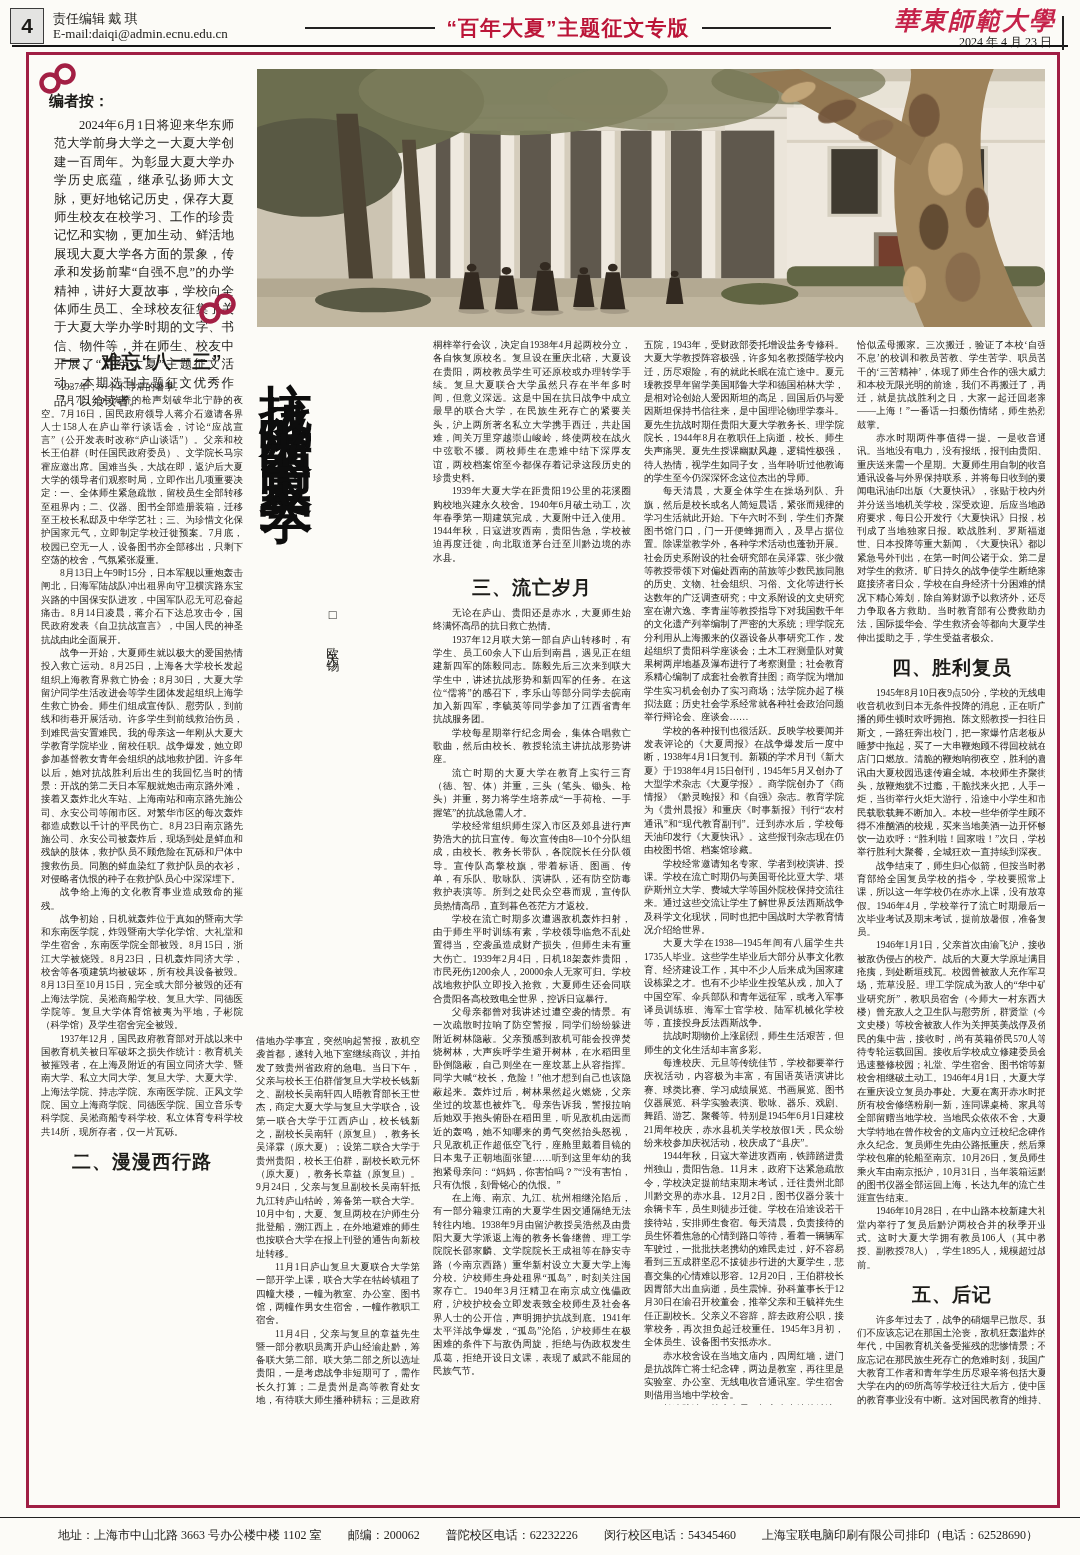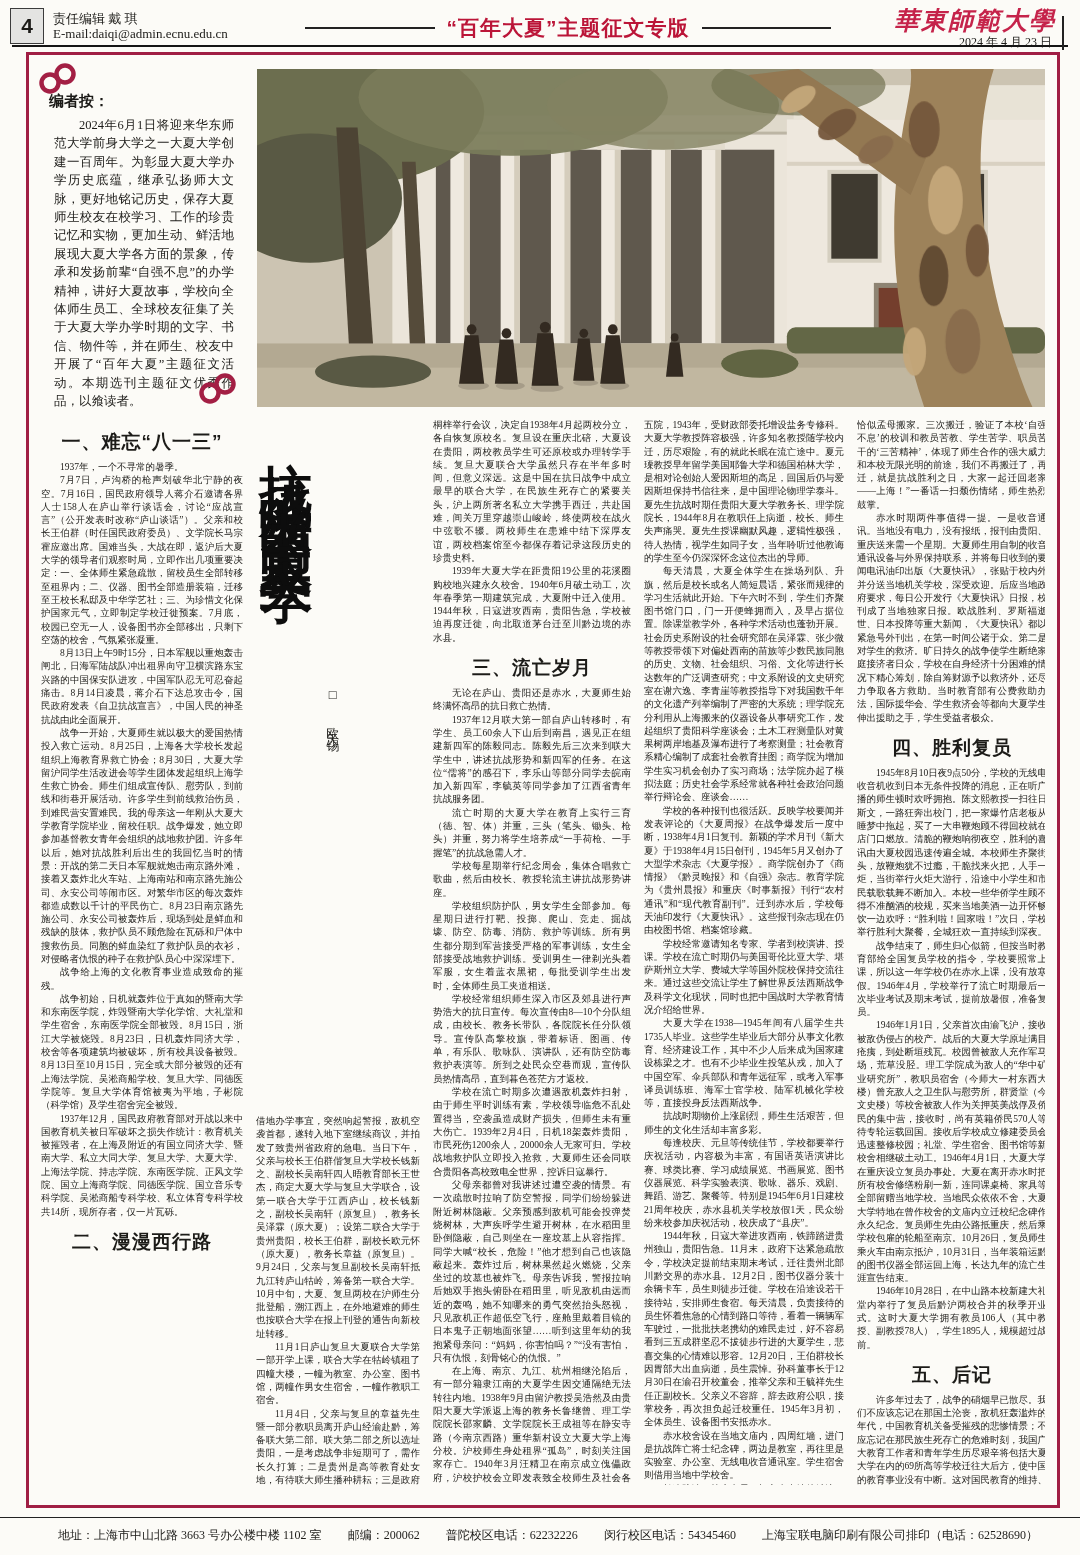--- a/index.html
+++ b/index.html
@@ -18,21 +18,21 @@
   .h-center{flex:1;display:flex;align-items:center;gap:12px;padding-top:6px;justify-content:flex-end;}
   .h-center .rule{flex:1;border-top:2px solid #222;height:0;}
   .edition-title{color:var(--accent);font:bold 21px "Liberation Sans",sans-serif;letter-spacing:1px;white-space:nowrap;}
   .h-right{width:225px;flex:none;display:flex;flex-direction:column;align-items:flex-end;position:relative;padding-right:8px;}
   .h-right::after{content:"";position:absolute;right:0;top:8px;height:34px;border-right:2px solid #222;}
   .masthead{color:var(--masthead);font:italic bold 25px/26px "Liberation Serif",serif;letter-spacing:2px;}
   .pubdate{font:12px/16px "Liberation Serif",serif;padding-right:4px;}
   .hdr-rule{border-top:2px solid #151515;margin:1px 12px 0 12px;}
   
   .frame{margin:5px 20px 0 26px;height:1456px;border:3px solid var(--frame);box-sizing:border-box;padding:14px 12px 8px 12px;background:#fcfbf7;}
-  .top-row{display:flex;gap:14px;height:338px;justify-content:flex-end;}
+  .top-row{display:flex;gap:14px;height:258px;justify-content:flex-end;}
   .note-box{width:202px;flex:none;position:relative;box-sizing:border-box;padding:6px 4px 0 8px;}
   .orn-top{position:absolute;left:-4px;top:-6px;}
   .orn-bottom{position:absolute;right:4px;bottom:2px;}
   .note-label{font:bold 15px/20px "Liberation Sans",sans-serif;margin:16px 0 3px;}
   .note-body{font:12.5px/18.4px "Liberation Serif",serif;text-align:justify;text-indent:2em;margin:5px;}
   .photo{flex:1;overflow:hidden;background:#cfcaba;}
   .photo svg{display:block;width:100%;height:100%;}
   
   .article{margin-top:12px;display:grid;grid-template-columns:202px 164px 198px 200px 190px;column-gap:13px;height:1066px;overflow:hidden;font:9.5px/13.3px "Liberation Serif",serif;text-align:justify;}
   .col{overflow:hidden;}
@@ -222,23 +222,22 @@
             <p class="p">11月4日，父亲与复旦的章益先生暨一部分教职员离开庐山经渝赴黔，筹备联大第二部。联大第二部之所以选址贵阳，一是考虑战争非短期可了，需作长久打算；二是贵州是高等教育处女地，有待联大师生播种耕耘；三是政府决定迁都重庆，筑渝两地车程3天，便于联络。</p>
           </div>
       </div>
 
       <div class="col">
           <p class="pc">桐梓举行会议，决定自1938年4月起两校分立，各自恢复原校名。复旦设在重庆北碚，大夏设在贵阳，两校教员学生可还原校或办理转学手续。复旦大夏联合大学虽然只存在半年多时间，但意义深远。这是中国在抗日战争中成立最早的联合大学，在民族生死存亡的紧要关头，沪上两所著名私立大学携手西迁，共赴国难，间关万里穿越崇山峻岭，终使两校在战火中弦歌不辍。两校师生在患难中结下深厚友谊，两校档案馆至今都保存着记录这段历史的珍贵史料。</p>
           <p class="p">1939年大夏大学在距贵阳19公里的花溪圈购校地兴建永久校舍。1940年6月破土动工，次年春季第一期建筑完成，大夏附中迁入使用。1944年秋，日寇进攻西南，贵阳告急，学校被迫再度迁徙，向北取道茅台迁至川黔边境的赤水县。</p>
           <h3 class="h">三、流亡岁月</h3>
           <p class="p">无论在庐山、贵阳还是赤水，大夏师生始终满怀高昂的抗日救亡热情。</p>
           <p class="p">1937年12月联大第一部自庐山转移时，有学生、员工60余人下山后到南昌，遇见正在组建新四军的陈毅同志。陈毅先后三次来到联大学生中，讲述抗战形势和新四军的任务。在这位“儒将”的感召下，李乐山等部分同学去皖南加入新四军，李毓英等同学参加了江西省青年抗战服务团。</p>
+          <p class="p">学校每星期举行纪念周会，集体合唱救亡歌曲，然后由校长、教授轮流主讲抗战形势讲座。</p>
           <p class="p">流亡时期的大夏大学在教育上实行三育（德、智、体）并重，三头（笔头、锄头、枪头）并重，努力将学生培养成“一手荷枪、一手握笔”的抗战急需人才。</p>
-          <p class="p">学校每星期举行纪念周会，集体合唱救亡歌曲，然后由校长、教授轮流主讲抗战形势讲座。</p>
-          <p class="p">学校组织防护队，男女学生全部参加。每星期日进行打靶、投掷、爬山、竞走、掘战壕、防空、防毒、消防、救护等训练。所有男生都分期到军营接受严格的军事训练，女生全部接受战地救护训练。受训男生一律剃光头着军服，女生着蓝衣黑裙，每批受训学生出发时，全体师生员工夹道相送。</p>
           <p class="p">学校经常组织师生深入市区及郊县进行声势浩大的抗日宣传。每次宣传由8—10个分队组成，由校长、教务长带队，各院院长任分队领导。宣传队高擎校旗，带着标语、图画、传单，有乐队、歌咏队、演讲队，还有防空防毒救护表演等。所到之处民众空巷而观，宣传队员热情高昂，直到暮色苍茫方才返校。</p>
           <p class="p">学校在流亡时期多次遭遇敌机轰炸扫射，由于师生平时训练有素，学校领导临危不乱处置得当，空袭虽造成财产损失，但师生未有重大伤亡。1939年2月4日，日机18架轰炸贵阳，市民死伤1200余人，20000余人无家可归。学校战地救护队立即投入抢救，大夏师生还会同联合贵阳各高校致电全世界，控诉日寇暴行。</p>
           <p class="p">父母亲都曾对我讲述过遭空袭的情景。有一次疏散时拉响了防空警报，同学们纷纷躲进附近树林隐蔽。父亲预感到敌机可能会投弹焚烧树林，大声疾呼学生避开树林，在水稻田里卧倒隐蔽，自己则坐在一座坟墓上从容指挥。同学大喊“校长，危险！”他才想到自己也该隐蔽起来。轰炸过后，树林果然起火燃烧，父亲坐过的坟墓也被炸飞。母亲告诉我，警报拉响后她双手抱头俯卧在稻田里，听见敌机由远而近的轰鸣，她不知哪来的勇气突然抬头怒视，只见敌机正作超低空飞行，座舱里戴着目镜的日本鬼子正朝地面张望……听到这里年幼的我抱紧母亲问：“妈妈，你害怕吗？”“没有害怕，只有仇恨，刻骨铭心的仇恨。”</p>
           <p class="p">在上海、南京、九江、杭州相继沦陷后，有一部分籍隶江南的大夏学生因交通隔绝无法转往内地。1938年9月由留沪教授吴浩然及由贵阳大夏大学派返上海的教务长鲁继曾、理工学院院长邵家麟、文学院院长王成祖等在静安寺路（今南京西路）重华新村设立大夏大学上海分校。沪校师生身处租界“孤岛”，时刻关注国家存亡。1940年3月汪精卫在南京成立傀儡政府，沪校护校会立即发表致全校师生及社会各界人士的公开信，声明拥护抗战到底。1941年太平洋战争爆发，“孤岛”沦陷，沪校师生在极困难的条件下与敌伪周旋，拒绝与伪政权发生瓜葛，拒绝开设日文课，表现了威武不能屈的民族气节。</p>
         </div>
       <div class="col">
           <p class="pc">五院，1943年，受财政部委托增设盐务专修科。大夏大学教授阵容极强，许多知名教授随学校内迁，历尽艰险，有的就此长眠在流亡途中。夏元瑮教授早年留学美国耶鲁大学和德国柏林大学，是相对论创始人爱因斯坦的高足，回国后仍与爱因斯坦保持书信往来，是中国理论物理学泰斗。夏先生抗战时期任贵阳大夏大学教务长、理学院院长，1944年8月在教职任上病逝，校长、师生失声痛哭。夏先生授课幽默风趣，逻辑性极强，待人热情，视学生如同子女，当年聆听过他教诲的学生至今仍深深怀念这位杰出的导师。</p>
           <p class="p">每天清晨，大夏全体学生在操场列队、升旗，然后是校长或名人简短晨话，紧张而规律的学习生活就此开始。下午六时不到，学生们齐聚图书馆门口，门一开便蜂拥而入，及早占据位置。除课堂教学外，各种学术活动也蓬勃开展。社会历史系附设的社会研究部在吴泽霖、张少微等教授带领下对偏处西南的苗族等少数民族同胞的历史、文物、社会组织、习俗、文化等进行长达数年的广泛调查研究；中文系附设的文史研究室在谢六逸、李青崖等教授指导下对我国数千年的文化遗产列举编制了严密的大系统；理学院充分利用从上海搬来的仪器设备从事研究工作，发起组织了贵阳科学座谈会；土木工程测量队对黄果树两岸地基及瀑布进行了考察测量；社会教育系精心编制了成套社会教育挂图；商学院为增加学生实习机会创办了实习商场；法学院办起了模拟法庭；历史社会学系经常就各种社会政治问题举行辩论会、座谈会……</p>
           <p class="p">学校的各种报刊也很活跃。反映学校要闻并发表评论的《大夏周报》在战争爆发后一度中断，1938年4月1日复刊。新颖的学术月刊《新大夏》于1938年4月15日创刊，1945年5月又创办了大型学术杂志《大夏学报》。商学院创办了《商情报》《黔灵晚报》和《自强》杂志。教育学院为《贵州晨报》和重庆《时事新报》刊行“农村通讯”和“现代教育副刊”。迁到赤水后，学校每天油印发行《大夏快讯》。这些报刊杂志现在仍由校图书馆、档案馆珍藏。</p>
           <p class="p">学校经常邀请知名专家、学者到校演讲、授课。学校在流亡时期仍与美国哥伦比亚大学、堪萨斯州立大学、费城大学等国外院校保持交流往来。通过这些交流让学生了解世界反法西斯战争及科学文化现状，同时也把中国战时大学教育情况介绍给世界。</p>

